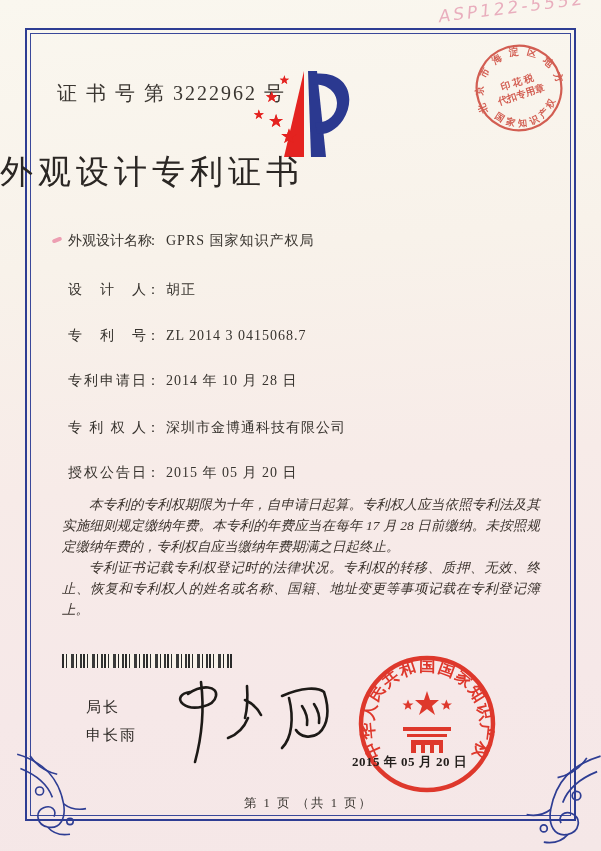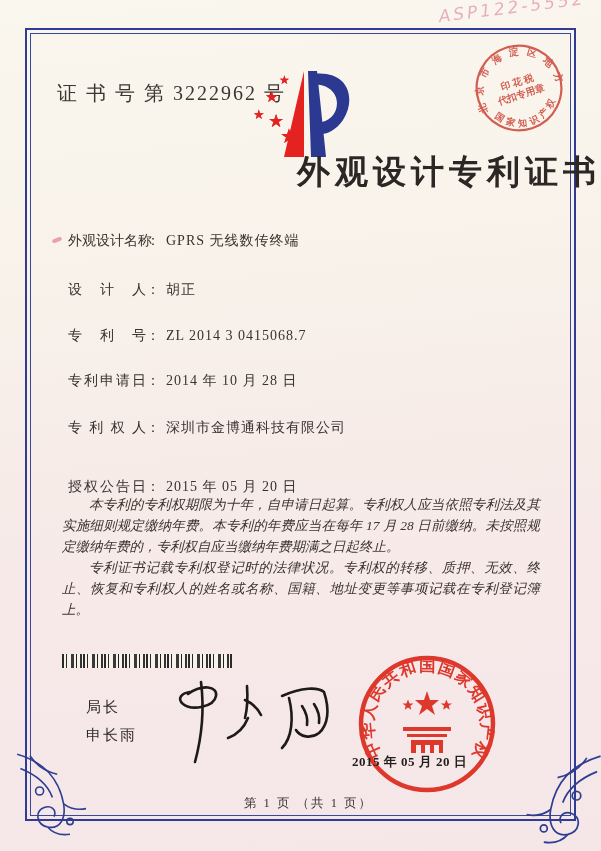--- a/index.html
+++ b/index.html
@@ -21,22 +21,22 @@
     border:2.5px solid #2e3d93;
   }
   .border-inner {
     position:absolute; left:3px; top:3px; right:3px; bottom:3px;
     border:1px solid #3a489a;
   }
   .cert-no { position:absolute; left:57px; top:80px; font-size:20px; letter-spacing:2px; color:#3a3631;font-family:Liberation Serif, serif; }
   .logo { position:absolute; left:253px; top:66px; width:100px; height:94px; }
   .logo .star { position:absolute; color:#e42320; line-height:1; text-shadow:0 0 .4px #e42320; }
   .title {
-    position:absolute; left:0; top:150px; width:601px; text-align:right;
-    font-size:33px; font-weight:700; letter-spacing:5px; color:#2b2724;
+    position:absolute; left:0; top:150px; width:601px; text-align:left;
+    font-size:33px; font-weight:400; letter-spacing:5px; color:#2b2724;
   }
   .fields { position:absolute; left:68px; top:0; width:480px; }
   .field { position:absolute; left:0; font-size:14px; white-space:nowrap; color:#37332e; }
   .flabel { display:inline-block; width:78px; text-align:justify; text-align-last:justify; }
   .fcolon { margin-right:6px; }
   .fvalue { letter-spacing:1px; }
   .bodytext {
     position:absolute; left:62px; top:494px; width:478px;
     font-size:13.5px; line-height:21px; text-align:justify; color:#3b332d;
     font-style:italic;
@@ -91,35 +91,35 @@
     <span class="star" style="left:12px; top:24px; font-size:15px;">★</span>
     <span class="star" style="left:0px; top:42px; font-size:13px;">★</span>
     <span class="star" style="left:15px; top:46px; font-size:18px;">★</span>
     <span class="star" style="left:27px; top:60px; font-size:20px;">★</span>
   </div>
 
   <h1 class="title">外观设计专利证书</h1>
 
   <div class="fields">
     <div class="field" style="top:232px;">
-      <span class="flabel">外观设计名称</span><span class="fcolon">：</span><span class="fvalue">GPRS 无线数传终端</span>
+      <span class="flabel">外观设计名称</span><span class="fcolon">：</span><span class="fvalue">GPRS 国家知识产权局</span>
     </div>
     <div class="field" style="top:281px;">
       <span class="flabel">设计人</span><span class="fcolon">：</span><span class="fvalue">胡正</span>
     </div>
     <div class="field" style="top:327px;">
       <span class="flabel">专利号</span><span class="fcolon">：</span><span class="fvalue">ZL 2014 3 0415068.7</span>
     </div>
     <div class="field" style="top:372px;">
       <span class="flabel">专利申请日</span><span class="fcolon">：</span><span class="fvalue">2014 年 10 月 28 日</span>
     </div>
     <div class="field" style="top:419px;">
       <span class="flabel">专利权人</span><span class="fcolon">：</span><span class="fvalue">深圳市金博通科技有限公司</span>
     </div>
-    <div class="field" style="top:478px;">
+    <div class="field" style="top:464px;">
       <span class="flabel">授权公告日</span><span class="fcolon">：</span><span class="fvalue">2015 年 05 月 20 日</span>
     </div>
   </div>
 
   <div class="bodytext">
     <p>本专利的专利权期限为十年，自申请日起算。专利权人应当依照专利法及其实施细则规定缴纳年费。本专利的年费应当在每年 17 月 28 日前缴纳。未按照规定缴纳年费的，专利权自应当缴纳年费期满之日起终止。</p>
     <p>专利证书记载专利权登记时的法律状况。专利权的转移、质押、无效、终止、恢复和专利权人的姓名或名称、国籍、地址变更等事项记载在专利登记簿上。</p>
   </div>
 
   <div class="barcode"></div>

